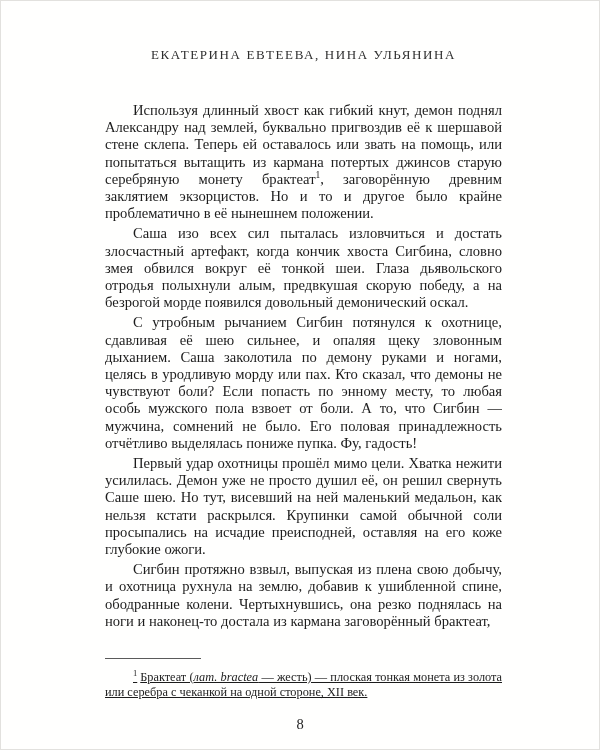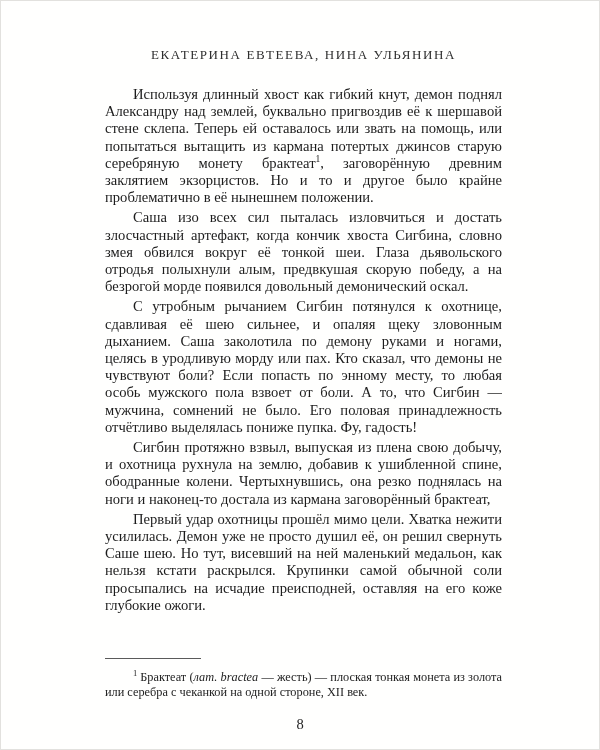--- a/index.html
+++ b/index.html
@@ -16,21 +16,21 @@
     padding: 46px 97px 0 104px;
     overflow: hidden;
   }
 
   .running-header {
     text-align: center;
     font-size: 13px;
     letter-spacing: 1.6px;
     color: #2e2e2e;
     white-space: nowrap;
-    margin-bottom: 23px;
+    margin-bottom: 39px;
   }
 
   .body-text {
     font-size: 14.6px;
     line-height: 17.2px;
     text-align: justify;
     height: 562px;
     overflow: hidden;
   }
 
@@ -42,20 +42,21 @@
   .fn-ref {
     font-size: 9.5px;
     line-height: 0;
   }
 
   .footnote-area {
     position: absolute;
     left: 104px;
     right: 97px;
     bottom: 48px;
+    text-decoration: underline;
   }
 
   .footnote-rule {
     width: 96px;
     height: 1px;
     background: #5a5a5a;
     margin-bottom: 7px;
   }
 
   .footnote {
@@ -102,25 +103,25 @@
 
     <p class="para">
       <span>Саша изо всех сил пыталась изловчиться и достать злосчастный артефакт, когда кончик хвоста Сигбина, словно змея обвился вокруг её тонкой шеи. Глаза дьявольского отродья полыхнули алым, предвкушая скорую победу, а на безрогой морде появился довольный демонический оскал.</span>
     </p>
 
     <p class="para">
       <span>С утробным рычанием Сигбин потянулся к охотнице, сдавливая её шею сильнее, и опаляя щеку зловонным дыханием. Саша заколотила по демону руками и ногами, целясь в уродливую морду или пах. Кто сказал, что демоны не чувствуют боли? Если попасть по энному месту, то любая особь мужского пола взвоет от боли. А то, что Сигбин — мужчина, сомнений не было. Его половая принадлежность отчётливо выделялась пониже пупка. Фу, гадость!</span>
     </p>
 
     <p class="para">
-      <span>Сигбин протяжно взвыл, выпуская из плена свою добычу, и охотница рухнула на землю, добавив к ушибленной спине, ободранные колени. Чертыхнувшись, она резко поднялась на ноги и наконец-то достала из кармана заговорённый брактеат,</span>
+      <span>Первый удар охотницы прошёл мимо цели. Хватка нежити усилилась. Демон уже не просто душил её, он решил свернуть Саше шею. Но тут, висевший на ней маленький медальон, как нельзя кстати раскрылся. Крупинки самой обычной соли просыпались на исчадие преисподней, оставляя на его коже глубокие ожоги.</span>
     </p>
 
     <p class="para">
-      <span>Первый удар охотницы прошёл мимо цели. Хватка нежити усилилась. Демон уже не просто душил её, он решил свернуть Саше шею. Но тут, висевший на ней маленький медальон, как нельзя кстати раскрылся. Крупинки самой обычной соли просыпались на исчадие преисподней, оставляя на его коже глубокие ожоги.</span>
+      <span>Сигбин протяжно взвыл, выпуская из плена свою добычу, и охотница рухнула на землю, добавив к ушибленной спине, ободранные колени. Чертыхнувшись, она резко поднялась на ноги и наконец-то достала из кармана заговорённый брактеат,</span>
     </p>
 
   </div>
 
   <div class="footnote-area">
     <div class="footnote-rule"></div>
     <p class="footnote">
       <sup>1</sup><span>Брактеат (</span><span class="latin">лат. bractea</span><span> — жесть) — плоская тонкая монета из золота или серебра с чеканкой на одной стороне, XII век.</span>
     </p>
   </div>

